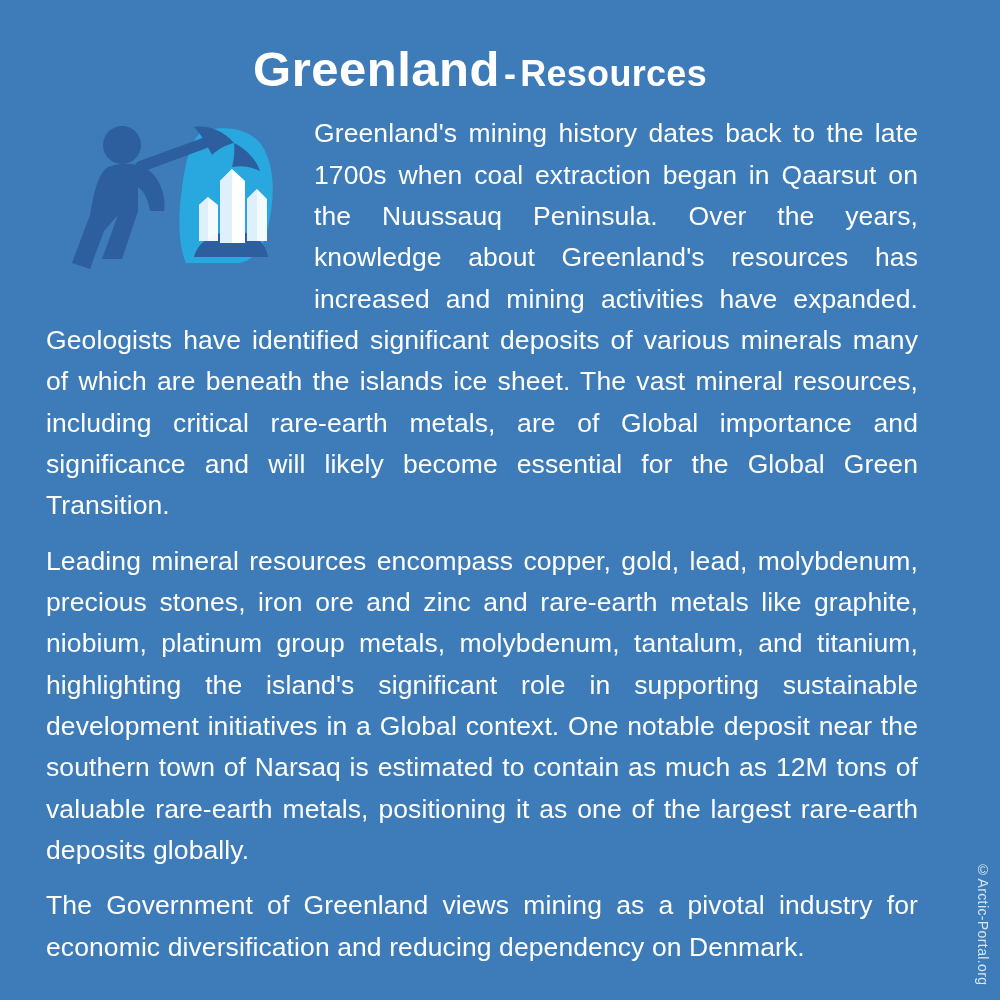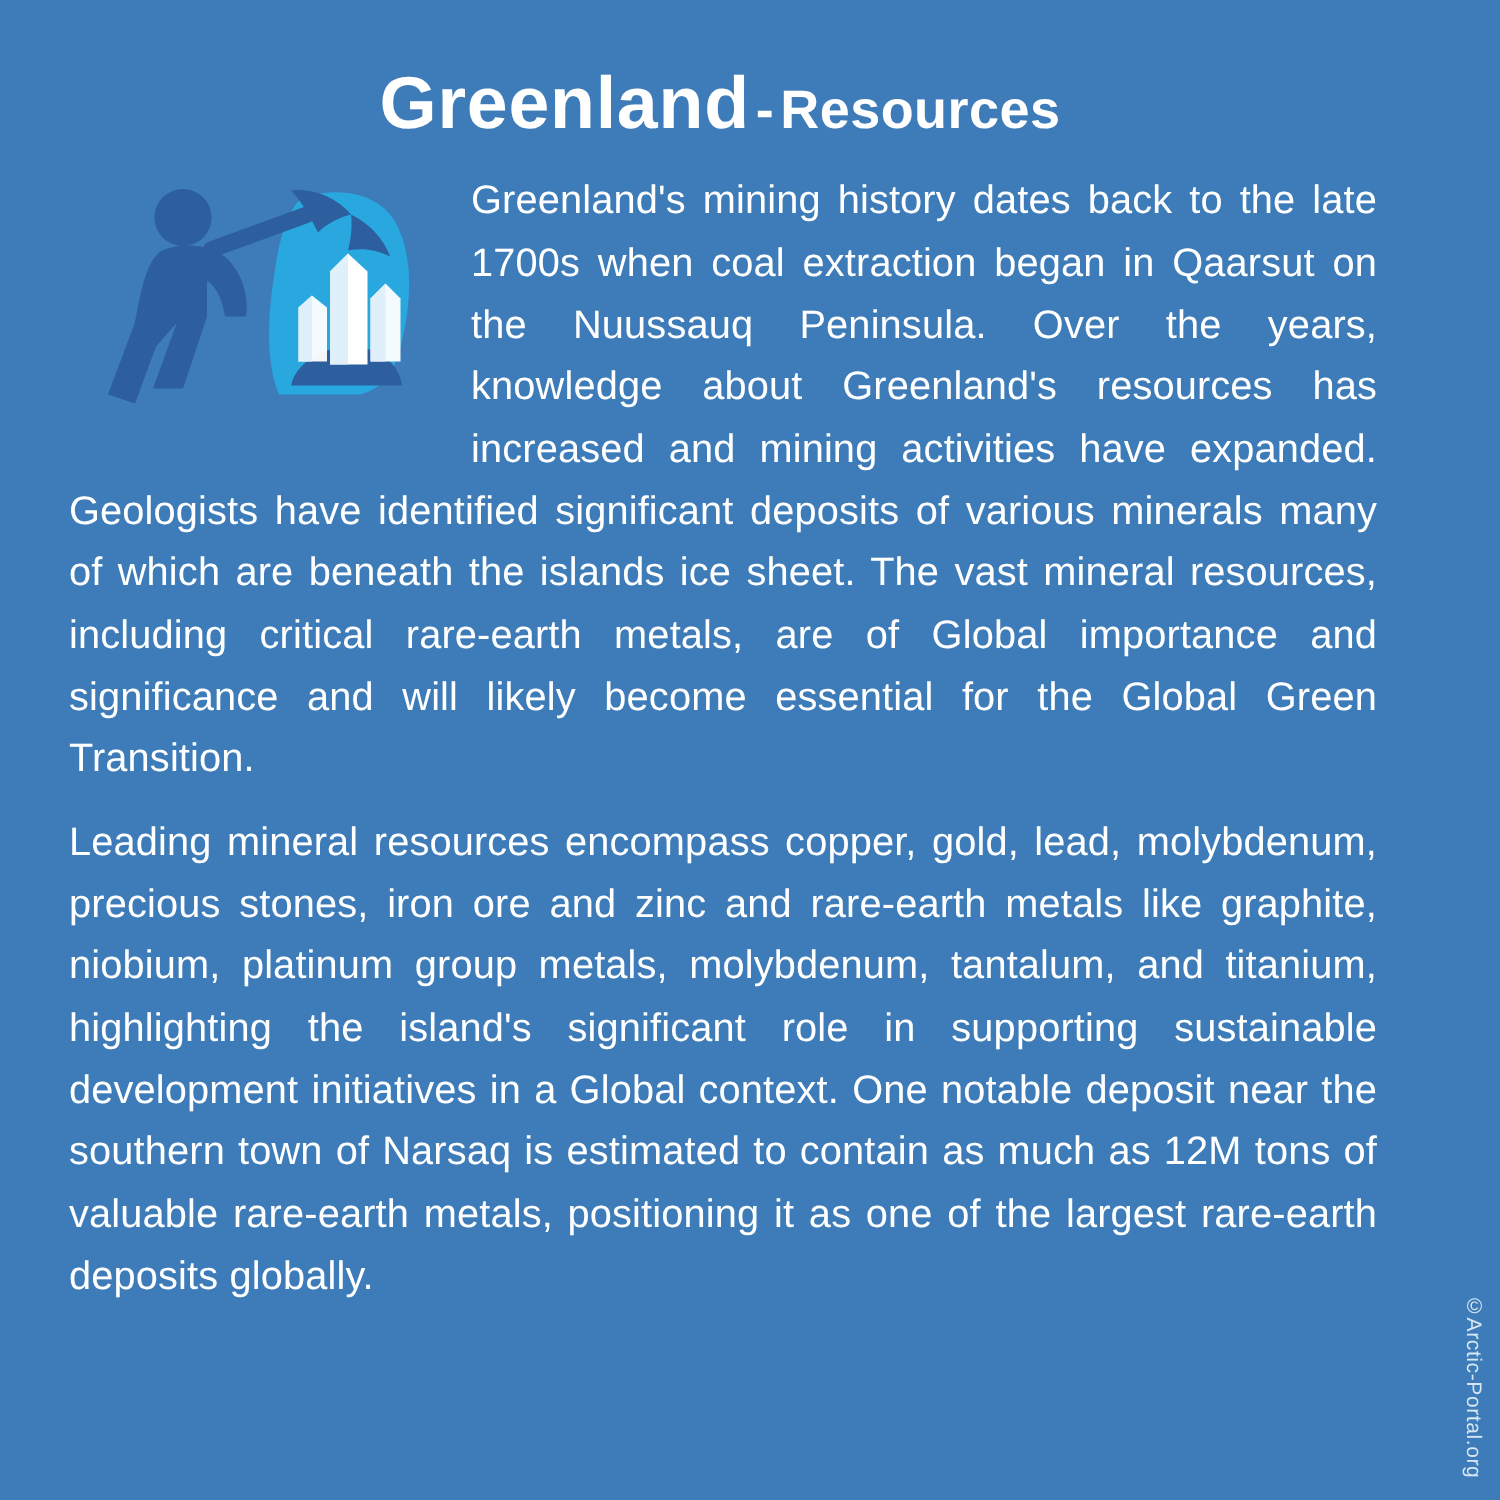--- a/index.html
+++ b/index.html
@@ -103,15 +103,16 @@
       <rect x="66" y="44" width="78" height="11" rx="5" transform="rotate(-20 66 44)" fill="#2d5e9e"></rect>
 
       <path d="M126 8 C140 6 156 12 166 24 C158 26 150 30 144 36 C138 24 132 14 126 8 Z" fill="#2d5e9e"></path>
       <path d="M166 24 C178 30 188 40 192 52 C184 48 174 46 164 48 C166 40 167 32 166 24 Z" fill="#2d5e9e"></path>
     </svg>
   </div>
 
   <p class="body-text">Greenland's mining history dates back to the late 1700s when coal extraction began in Qaarsut on the Nuussauq Peninsula. Over the years, knowledge about Greenland's resources has increased and mining activities have expanded. Geologists have identified significant deposits of various minerals many of which are beneath the islands ice sheet. The vast mineral resources, including critical rare-earth metals, are of Global importance and significance and will likely become essential for the Global Green Transition.</p>
   <div class="clearfix"></div>
   <p class="body-text">Leading mineral resources encompass copper, gold, lead, molybdenum, precious stones, iron ore and zinc and rare-earth metals like graphite, niobium, platinum group metals, molybdenum, tantalum, and titanium, highlighting the island's significant role in supporting sustainable development initiatives in a Global context. One notable deposit near the southern town of Narsaq is estimated to contain as much as 12M tons of valuable rare-earth metals, positioning it as one of the largest rare-earth deposits globally.</p>
+  <p class="body-text last">The Government of Greenland views mining as a pivotal industry for economic diversification and reducing dependency on Denmark.</p>
 
   <div class="credit">©Arctic-Portal.org</div>
 </div>
 
 </body></html>

